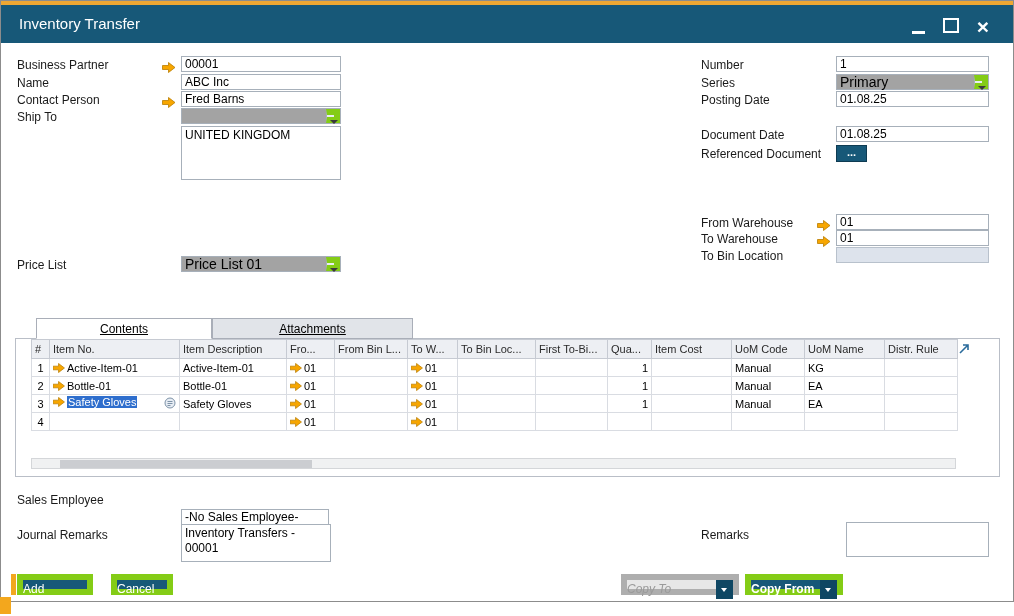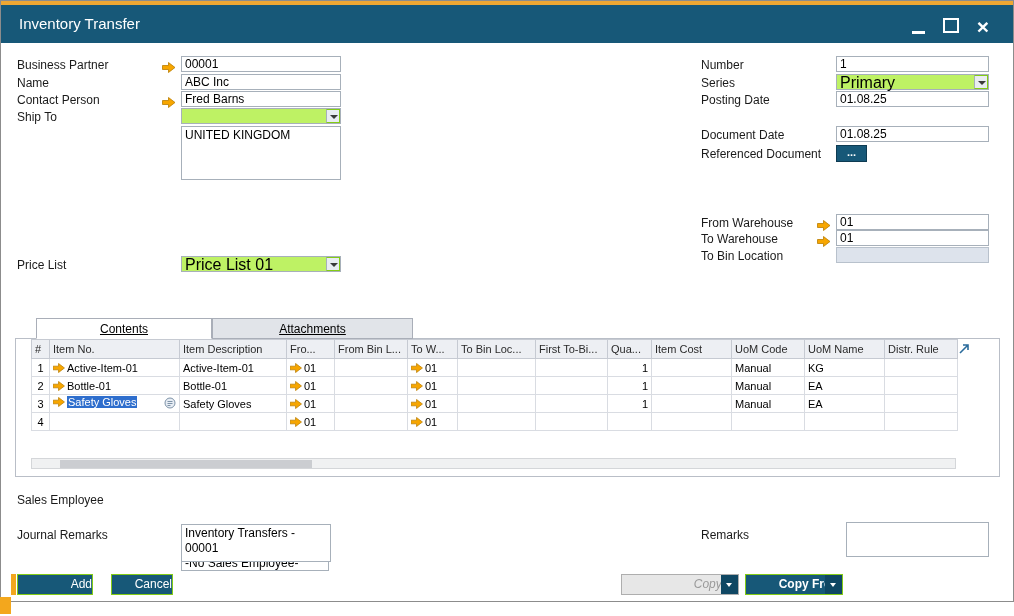--- a/index.html
+++ b/index.html
@@ -20,21 +20,21 @@
   .min-bar { position:absolute; left:5px; bottom:2px; width:13px; height:3px; background:#ffffff; }
   .max-box { position:absolute; left:4px; top:1px; width:16px; height:15px; border:2px solid #ffffff; background:transparent; }
   .close-x { color:#ffffff; font-size:21px; font-weight:bold; line-height:18px; text-align:center; }
 
   .label { position:absolute; font-size:12px; color:#1a1a1a; white-space:nowrap; }
   .field {
     position:absolute; height:16px; background:#ffffff; border:1px solid #a7b0ba;
     font-size:12px; line-height:14px; padding:0 3px; color:#000; white-space:nowrap; overflow:hidden;
   }
   .field.disabled { background:#dde3ec; border-color:#b8c1cc; }
-  .combo { position:absolute; height:16px; background:#bef264; border:1px solid #a7b0ba; font-size:16px;text-decoration:underline; }
+  .combo { position:absolute; height:16px; background:#a3a3a3; border:1px solid #a7b0ba; font-size:14px;text-decoration:underline; }
   .combo .val { position:absolute; left:3px; top:1px; line-height:13px; white-space:nowrap; }
   .combo .btn { position:absolute; right:0; top:0; width:14px; height:14px; background:#e9edf2; border-left:1px solid #a7b0ba; }
   .tri-down { position:absolute; left:3px; top:5px; width:0; height:0;
     border-left:4px solid transparent; border-right:4px solid transparent; border-top:4px solid #3a3a3a; }
   .area { position:absolute; background:#ffffff; border:1px solid #a7b0ba; font-size:12px; padding:1px 3px; line-height:15px; color:#000; overflow:hidden; }
   .arrow-ic { position:absolute; width:14px; height:11px; cursor:pointer; }
   .mini-btn { position:absolute; background:#175878; border:1px solid #0e3b52; color:#fff; font-size:11px;
     text-align:center; line-height:13px; cursor:pointer; font-weight:bold; }
 
   .tab { position:absolute; top:317px; height:21px; font-size:12px; text-align:center; line-height:20px;
@@ -52,22 +52,22 @@
   td.rownum, th.rownum { text-align:center; padding:1px 1px; }
   td.num { text-align:right; }
   .cell-arrow { vertical-align:-1px; margin-right:2px; }
   .sel-text { background:#2e6ecd; color:#ffffff; padding:0 1px; }
   .cfl-icon { float:right; margin-top:1px; }
   .expand-ic { position:absolute; left:957px; top:340px; width:14px; height:14px; cursor:pointer; z-index:3; }
 
   .hscroll { position:absolute; left:30px; top:457px; width:925px; height:11px; background:#f0f1f2; border:1px solid #d4d6d9; z-index:2; }
   .hthumb { position:absolute; left:28px; top:1px; width:252px; height:8px; background:#cbcdd1; cursor:pointer; }
 
-  .btn { position:absolute; top:573px; height:21px; background:#175878; border:1px solid #84cc16; color:#fff;
-    font-size:12px; text-align:right; line-height:19px; cursor:pointer; }
+  .btn { position:absolute; top:573px; height:21px; background:#175878; border:6px solid #84cc16; color:#fff;
+    font-size:12px; text-align:left; line-height:19px; cursor:pointer; }
   .btn.disabled { background:#e7e7e7; border-color:#aeaeae; color:#9a9a9a; cursor:default; }
   .btn .dd { position:absolute; right:0; top:0; width:17px; height:19px; background:#0f4763; }
   .btn .dd .tri { position:absolute; left:5px; top:8px; width:0; height:0;
     border-left:3.5px solid transparent; border-right:3.5px solid transparent; border-top:4px solid #ffffff; }
   .focus-strip { position:absolute; left:10px; top:573px; width:5px; height:21px; background:#f2a71e; }
   .corner-mark { position:absolute; left:0; top:597px; width:11px; height:17px; background:#f3a71d; z-index:6; }
 </style>
 </head>
 <body>
 
@@ -320,21 +320,21 @@
         <td></td>
       </tr>
     </tbody>
   </table>
 
   <div class="hscroll">
     <div class="hthumb"></div>
   </div>
 
   <div class="label" style="left:16px; top:492px;">Sales Employee</div>
-  <div class="field" style="left:180px; top:508px; width:148px;margin-top:46px;">-No Sales Employee-</div>
+  <div class="field" style="left:180px; top:508px; width:148px;">-No Sales Employee-</div>
 
   <div class="label" style="left:16px; top:527px;">Journal Remarks</div>
   <div class="area" style="left:180px; top:523px; width:150px; height:38px; white-space:normal;">Inventory Transfers - 00001</div>
 
   <div class="label" style="left:700px; top:527px;">Remarks</div>
   <div class="area" style="left:845px; top:521px; width:143px; height:35px;"></div>
 
   <div class="focus-strip"></div>
   <div class="btn" style="left:16px; width:76px;">Add</div>
   <div class="btn" style="left:110px; width:62px;">Cancel</div>

